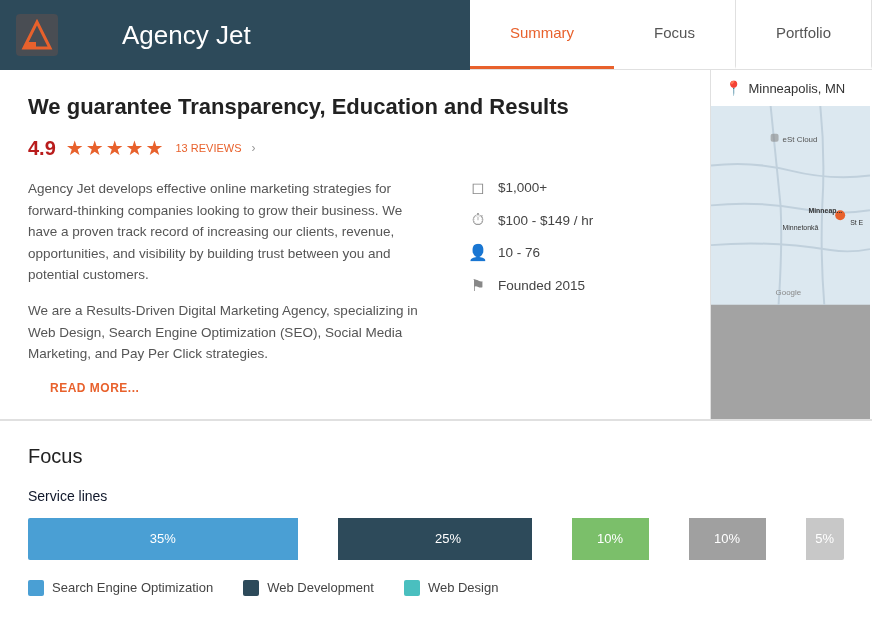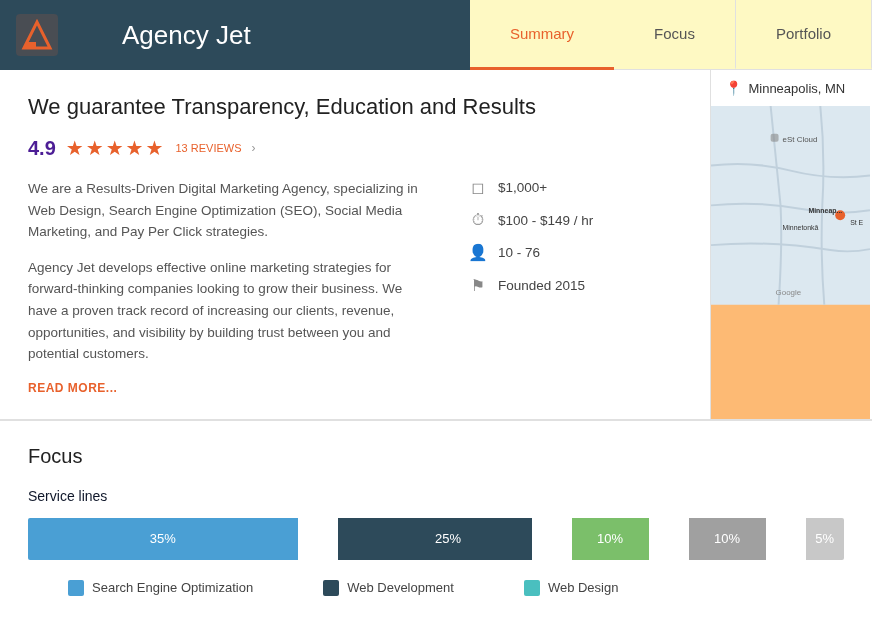--- a/index.html
+++ b/index.html
@@ -28,22 +28,22 @@
       color: #fff;
       font-size: 26px;
       font-weight: 400;
       padding: 0 20px;
       display: flex;
       align-items: center;
       flex: 1;
     }
     .nav-tabs {
       display: flex;
-      align-items: center;
-      background: #fef9c3;
+      align-items: flex-end;
+      background: #ffffff;
       border-bottom: 1px solid #e0e0e0;
     }
     .nav-tab {
       display: flex;
       align-items: center;
       padding: 0 40px;
       cursor: pointer;
       font-size: 15px;
       color: #555;
       border-bottom: 3px solid transparent;
@@ -65,34 +65,34 @@
       min-height: 290px;
       border-bottom: 2px solid #e0e0e0;
     }
     .left-panel {
       flex: 1;
       padding: 24px 28px;
       max-width: 710px;
     }
     .page-title {
       font-size: 22px;
-      font-weight: 400;
+      font-weight: 700;
       color: #222;
       margin-bottom: 16px;
     }
     .rating-row {
       display: flex;
       align-items: center;
       gap: 10px;
       margin-bottom: 18px;
     }
     .rating-number {
       font-size: 20px;
       font-weight: 600;
-      color: #4c1d95;
+      color: #b91c1c;
     }
     .stars {
       color: #e8612c;
       font-size: 20px;
       letter-spacing: 2px;
     }
     .reviews-link {
       color: #e8612c;
       font-size: 11px;
       cursor: pointer;
@@ -116,20 +116,21 @@
       line-height: 1.6;
       margin-bottom: 14px;
     }
     .read-more {
       color: #e8612c;
       font-size: 12px;
       font-weight: 600;
       letter-spacing: 0.5px;
       cursor: pointer;
       text-decoration: none;
+      margin-left: 22px;
     }
     .meta-info {
       min-width: 200px;
     }
     .meta-item {
       display: flex;
       align-items: center;
       gap: 10px;
       margin-bottom: 14px;
       font-size: 13.5px;
@@ -158,21 +159,21 @@
       align-items: center;
       gap: 6px;
       background: #fff;
     }
     .map-location-icon {
       color: #777;
       font-size: 14px;
     }
     .map-area {
       flex: 1;
-      background: #fdba74;
+      background: #a3a3a3;
       position: relative;
       overflow: hidden;
     }
 
     
     .focus-section {
       background: #fff;
       padding: 24px 28px;
       margin-top: 0;
     }
@@ -209,21 +210,20 @@
       gap: 30px;
       align-items: center;
       flex-wrap: wrap;
     }
     .legend-item {
       display: flex;
       align-items: center;
       gap: 8px;
       font-size: 13px;
       color: #444;
-      margin-left: 40px;
     }
     .legend-box {
       width: 16px;
       height: 16px;
       border-radius: 2px;
       flex-shrink: 0;
     }
   </style>
 </head>
 <body>
@@ -250,22 +250,22 @@
 
     <div class="rating-row">
       <span class="rating-number">4.9</span>
       <span class="stars">★★★★★</span>
       <a class="reviews-link">13 REVIEWS</a>
       <span class="chevron">›</span>
     </div>
 
     <div class="description">
       <div class="desc-text">
+        <p>Agency Jet develops effective online marketing strategies for forward-thinking companies looking to grow their business. We have a proven track record of increasing our clients, revenue, opportunities, and visibility by building trust between you and potential customers.</p>
         <p>We are a Results-Driven Digital Marketing Agency, specializing in Web Design, Search Engine Optimization (SEO), Social Media Marketing, and Pay Per Click strategies.</p>
-        <p>Agency Jet develops effective online marketing strategies for forward-thinking companies looking to grow their business. We have a proven track record of increasing our clients, revenue, opportunities, and visibility by building trust between you and potential customers.</p>
         <a class="read-more">READ MORE...</a>
       </div>
 
       <div class="meta-info">
         <div class="meta-item">
           <span class="meta-icon">◻</span>
           <span>$1,000+</span>
         </div>
         <div class="meta-item">
           <span class="meta-icon">⏱</span>

